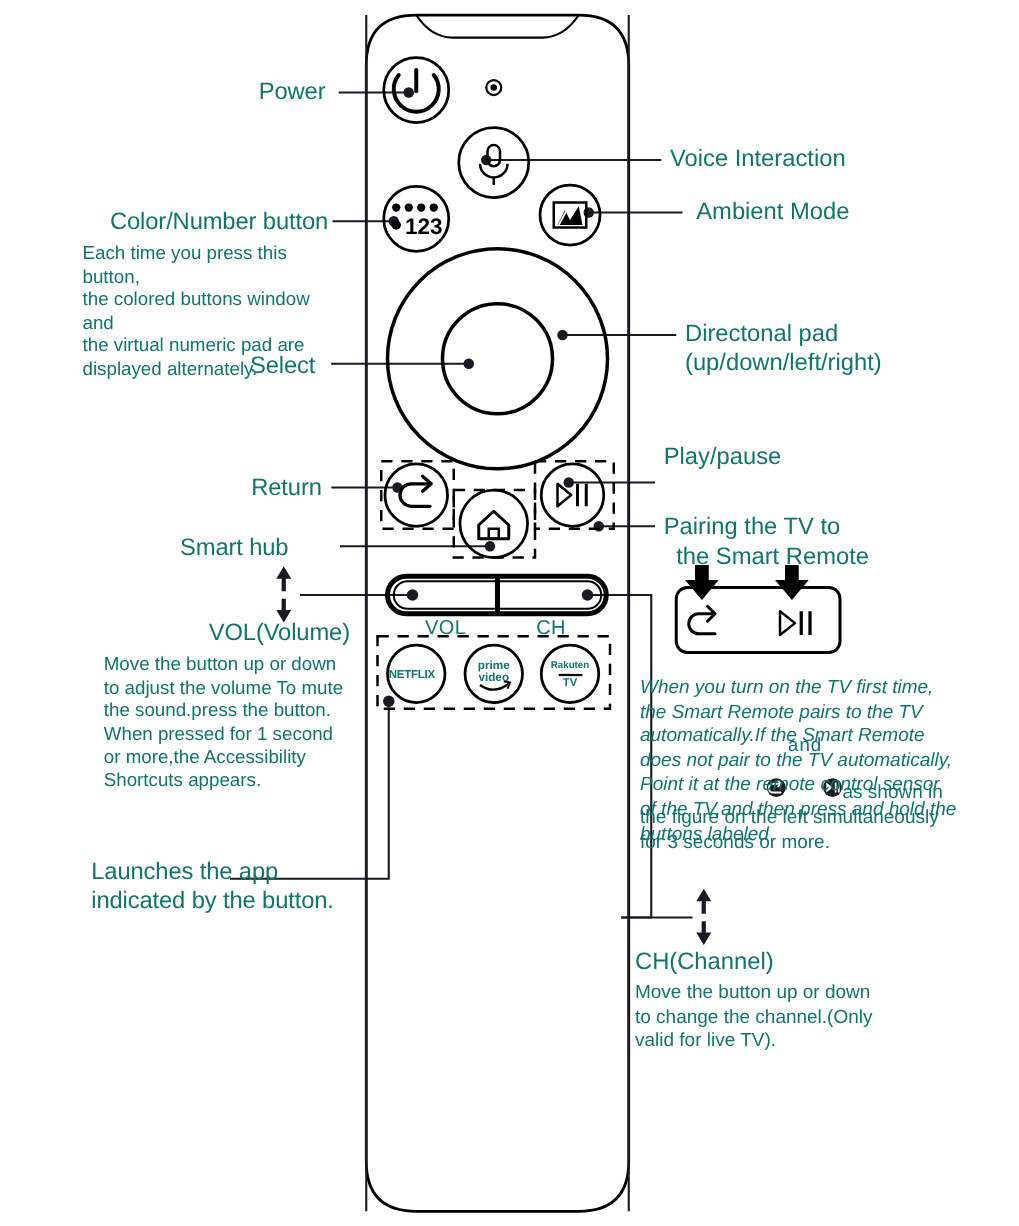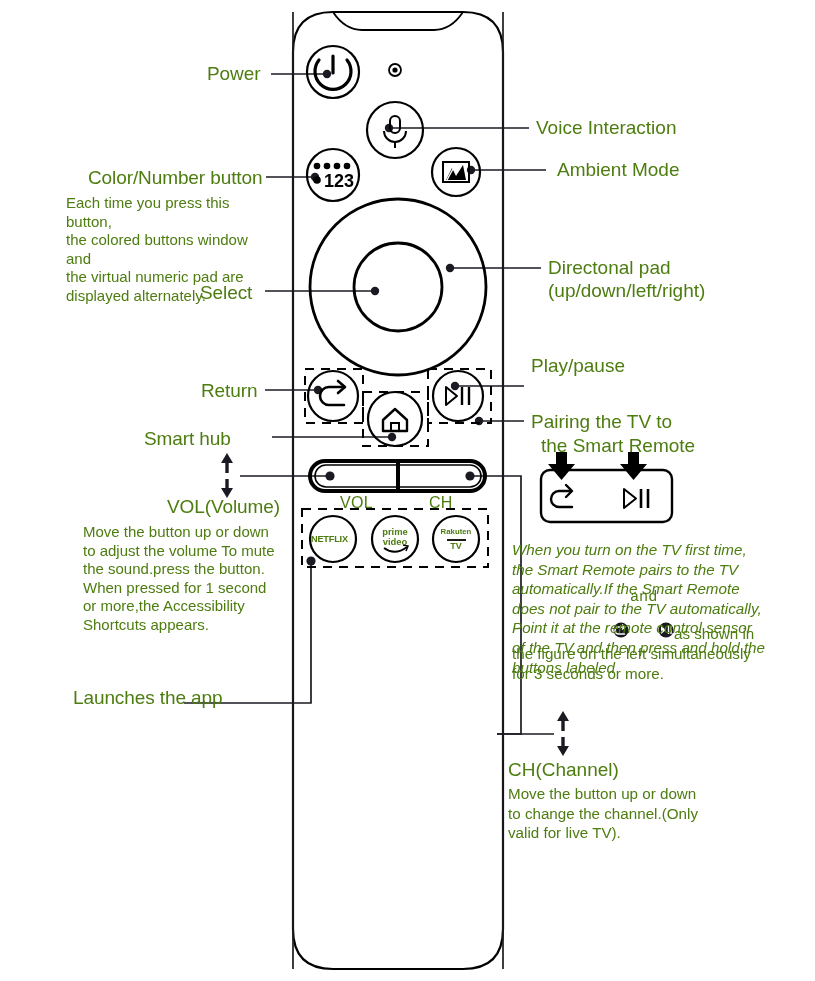--- a/index.html
+++ b/index.html
@@ -20,21 +20,21 @@
     overflow: hidden;
   }
   #artwork {
     position: absolute;
     left: 0; top: 0;
     width: 815px;
     height: 981px;
   }
   .lbl {
     position: absolute;
-    color: #4d7c0f;
+    color: #0f766e;
     line-height: 1.0;
     white-space: pre;
   }
   .title {
     font-size: 19px;
     letter-spacing: -0.1px;
   }
   .title-r { font-size: 19px; }
   .body {
     font-size: 15px;
@@ -286,20 +286,21 @@
 
   <div class="lbl title" style="left:167px; top:497px;">VOL(Volume)</div>
   <div class="lbl body" style="left:83px; top:523px; width:212px;">Move the button up or down
 to adjust the volume To mute
 the sound.press the button.
 When pressed for 1 second
 or more,the Accessibility
 Shortcuts appears.</div>
 
   <div class="lbl title" style="left:73px; top:688px;">Launches the app</div>
+  <div class="lbl title" style="left:73px; top:711px;">indicated by the button.</div>
 
   <div class="lbl title-r" style="left:536px; top:118px;">Voice Interaction</div>
 
   <div class="lbl title-r" style="left:557px; top:160px;">Ambient Mode</div>
 
   <div class="lbl title-r" style="left:548px; top:258px;">Directonal pad</div>
   <div class="lbl title-r" style="left:548px; top:281px;">(up/down/left/right)</div>
 
   <div class="lbl title-r" style="left:531px; top:356px;">Play/pause</div>
 

